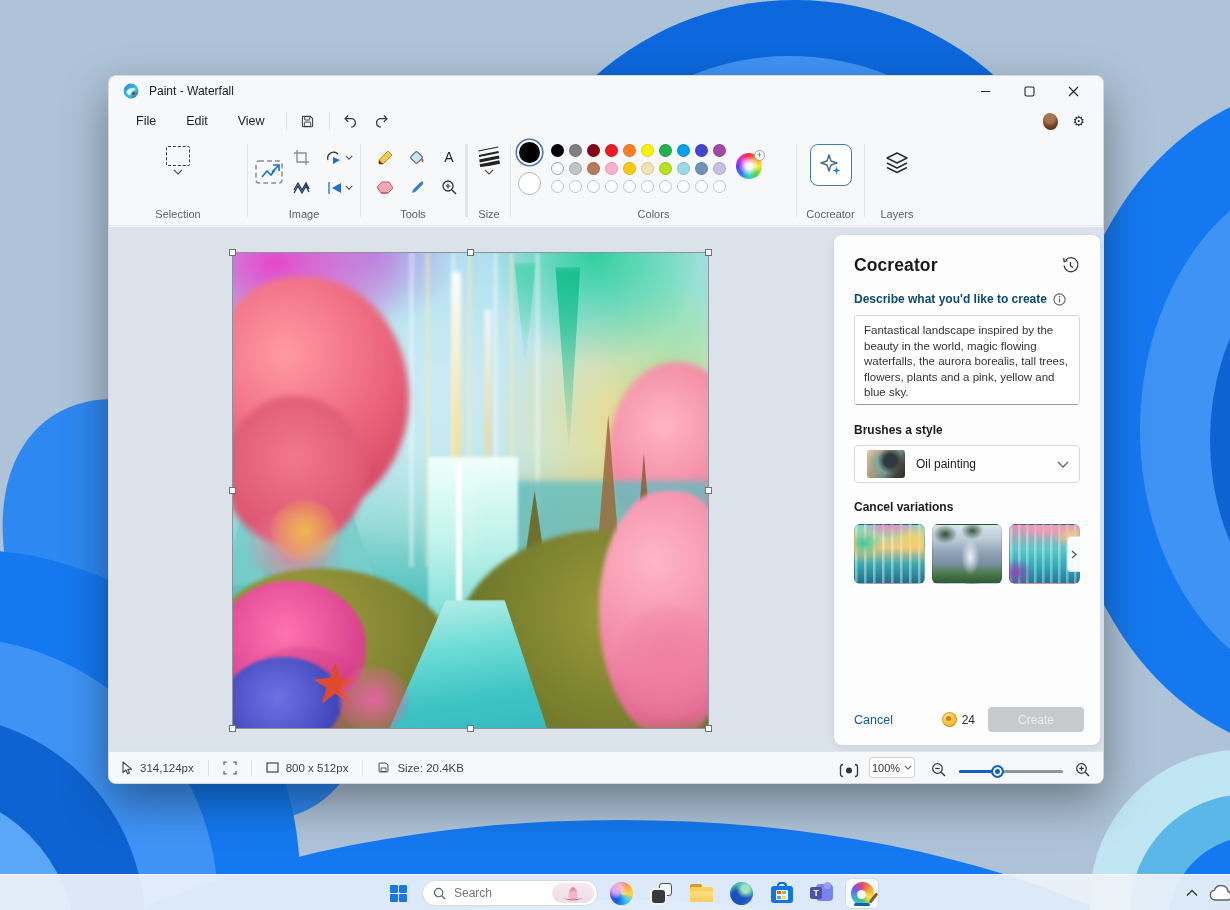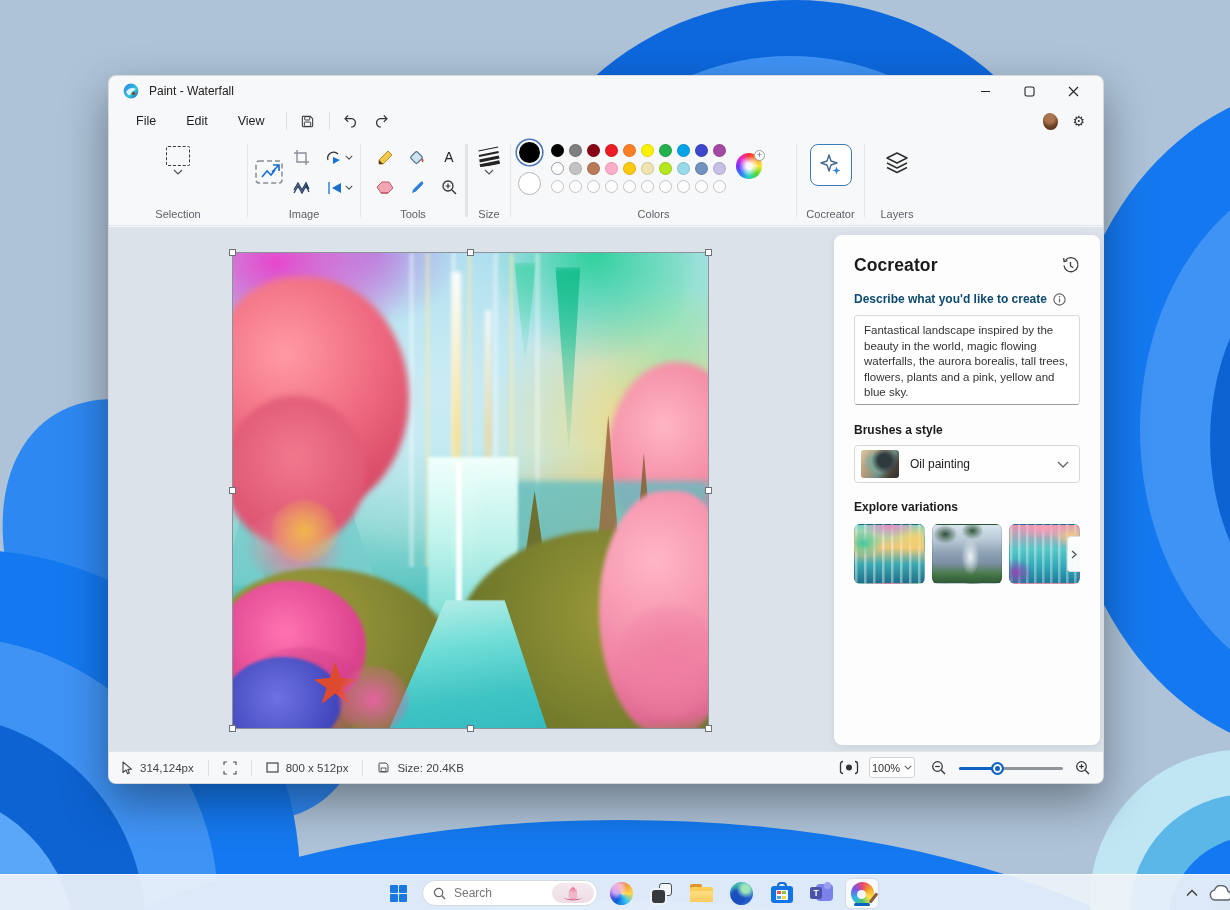--- a/index.html
+++ b/index.html
@@ -107,21 +107,21 @@
   .handle { position:absolute; width:7px; height:7px; background:#fff; border:1px solid #6d7278; }
 
   
   .panel { position:absolute; left:725px; top:8px; width:266px; height:510px; background:#fdfdfe; border-radius:8px; box-shadow:0 2px 8px rgba(0,0,0,.08); padding:20px 20px 0 20px; }
   .panel-title-row { display:flex; align-items:center; justify-content:space-between; }
   .panel-title { font-size:17.5px; font-weight:700; color:#1a1a1a; letter-spacing:.1px; }
   .describe-row { display:flex; align-items:center; gap:6px; margin-top:16px; }
   .describe-label { font-size:12px; font-weight:700; color:#0c4a6e; }
   .prompt-box { width:100%; height:90px; margin-top:9px; resize:none; border:1px solid #d8d8d8; border-bottom-color:#9a9a9a; border-radius:4px; background:#fff; padding:7px 9px; font-family:"Liberation Sans",sans-serif; font-size:11.5px; line-height:15.5px; color:#333; outline:none; }
   .style-label { font-size:12px; font-weight:700; color:#1b1b1b; margin-top:14px; }
-  .style-dd { margin-top:8px; height:38px; border:1px solid #d8d8d8; border-radius:4px; background:#fefefe; display:flex; align-items:center; padding:0 10px 0 6px; }
+  .style-dd { margin-top:8px; height:38px; border:1px solid #d8d8d8; border-radius:4px; background:#fefefe; display:flex; align-items:center; padding:0 10px 0 12px; }
   .style-thumb { width:38px; height:28px; border-radius:3px; margin-right:11px;
     background: radial-gradient(circle at 62% 38%, #2e3a3e 0 22%, rgba(46,58,62,0) 45%),
                 radial-gradient(circle at 40% 45%, #7fa89a 0 20%, rgba(127,168,154,0) 50%),
                 linear-gradient(125deg,#d9c9a8 0%,#b59a77 35%,#6f8f86 60%,#4a4238 80%,#2a2e30 100%); }
   .style-value { font-size:12px; color:#1b1b1b; flex:1; }
   .variations-label { font-size:12px; font-weight:700; color:#1b1b1b; margin-top:17px; }
   .thumbs { position:relative; display:flex; gap:7px; margin-top:10px; }
   .thumb { width:73px; height:60px; border-radius:6px; border:1px solid rgba(0,0,0,.1); }
   .thumb.t1 { background:
       radial-gradient(ellipse 60% 32% at 50% 0%, #f08ac0, rgba(240,138,192,0) 70%),
@@ -146,21 +146,21 @@
   .credits { display:flex; align-items:center; gap:5px; margin-left:auto; margin-right:13px; }
   .coin { width:15px; height:15px; border-radius:50%; background:radial-gradient(circle at 35% 30%, #ffe28a, #f6bf3a 55%, #e79b22 100%); box-shadow:inset 0 0 0 1px rgba(160,100,10,.4); position:relative; }
   .coin::after { content:""; position:absolute; left:4px; top:4px; width:5px; height:5px; border-radius:50%; background:#c9811c; }
   .credits-count { font-size:12px; color:#2a2a2a; }
   .create-btn { width:96px; height:25px; border:none; border-radius:4px; background:#c7cacd; color:#ededee; font-size:12px; font-family:"Liberation Sans",sans-serif; }
 
   
   .statusbar { position:absolute; left:0; bottom:0; right:0; height:32px; background:#f7f8fa; border-top:1px solid #e3e5e8; display:flex; align-items:center; padding:0 12px; }
   .sb-item { display:flex; align-items:center; gap:7px; font-size:11.5px; color:#434343; }
   .sb-sep { width:1px; height:16px; background:#dcdfe3; margin:0 14px; }
-  .sb-right { margin-left:auto; display:flex; align-items:center; }
+  .sb-right { margin-left:auto; display:flex; align-items:flex-end; }
   .zoom-box { width:46px; height:21px; border:1px solid #cfd3d8; border-radius:3px; background:#fdfdfd; display:flex; align-items:center; justify-content:center; gap:4px; font-size:11px; color:#333; margin:0 16px 0 10px; }
   .slider { position:relative; width:104px; height:14px; margin:0 12px; }
   .slider .track { position:absolute; top:6px; left:0; right:0; height:3px; border-radius:2px; background:#90959c; }
   .slider .fill { position:absolute; top:6px; left:0; width:37%; height:3px; border-radius:2px; background:#0f62c2; }
   .slider .knob { position:absolute; top:1px; left:calc(37% - 6px); width:13px; height:13px; border-radius:50%; background:#0f62c2; border:2px solid #0f62c2; box-shadow:inset 0 0 0 2px #f7f8fa; }
 
   
   .taskbar { position:absolute; left:0; bottom:0; width:1230px; height:36px; background:rgba(238,243,248,.92); border-top:1px solid rgba(255,255,255,.6); }
   .tb-center { position:absolute; left:382px; top:0; height:36px; display:flex; align-items:center; gap:7px; }
   .tb-btn { width:33px; height:30px; border-radius:5px; display:flex; align-items:center; justify-content:center; position:relative; }
@@ -533,30 +533,38 @@
         </div>
         <textarea class="prompt-box" style="">Fantastical landscape inspired by the beauty in the world, magic flowing waterfalls, the aurora borealis, tall trees, flowers, plants and a pink, yellow and blue sky.</textarea>
         <div class="style-label">Brushes a style</div>
         <div class="style-dd">
           <div class="style-thumb"></div>
           <span class="style-value">Oil painting</span>
           <svg width="12" height="7" viewBox="0 0 12 7">
               <path d="M1 1 L6 6 L11 1" fill="none" stroke="#5f6368" stroke-width="1.3"></path>
             </svg>
         </div>
-        <div class="variations-label">Explore variations</div>
+        <div class="variations-label">Cancel variations</div>
         <div class="thumbs">
           <div class="thumb t1"></div>
           <div class="thumb t2"></div>
           <div class="thumb t3"></div>
           <div class="thumb-nav">
             <svg width="6" height="9" viewBox="0 0 6 9">
                 <path d="M1 1 L5 4.5 L1 8" fill="none" stroke="#555" stroke-width="1.3"></path>
               </svg>
           </div>
+        </div>
+        <div class="panel-footer">
+          <span class="cancel-link">Cancel</span>
+          <span class="credits">
+            <span class="coin"></span>
+            <span class="credits-count">24</span>
+          </span>
+          <button class="create-btn" disabled="">Create</button>
         </div>
       </div>
     </div>
 
     <div class="statusbar">
       <div class="sb-item">
         <svg width="12" height="14" viewBox="0 0 12 14">
           <path d="M2 1 L2 11.5 L5 9 L6.6 12.8 L8.4 12 L6.8 8.4 L10.5 8.2 Z" fill="none" stroke="#444" stroke-width="1.1" stroke-linejoin="round"></path>
         </svg>
         <span>314,124px</span>

